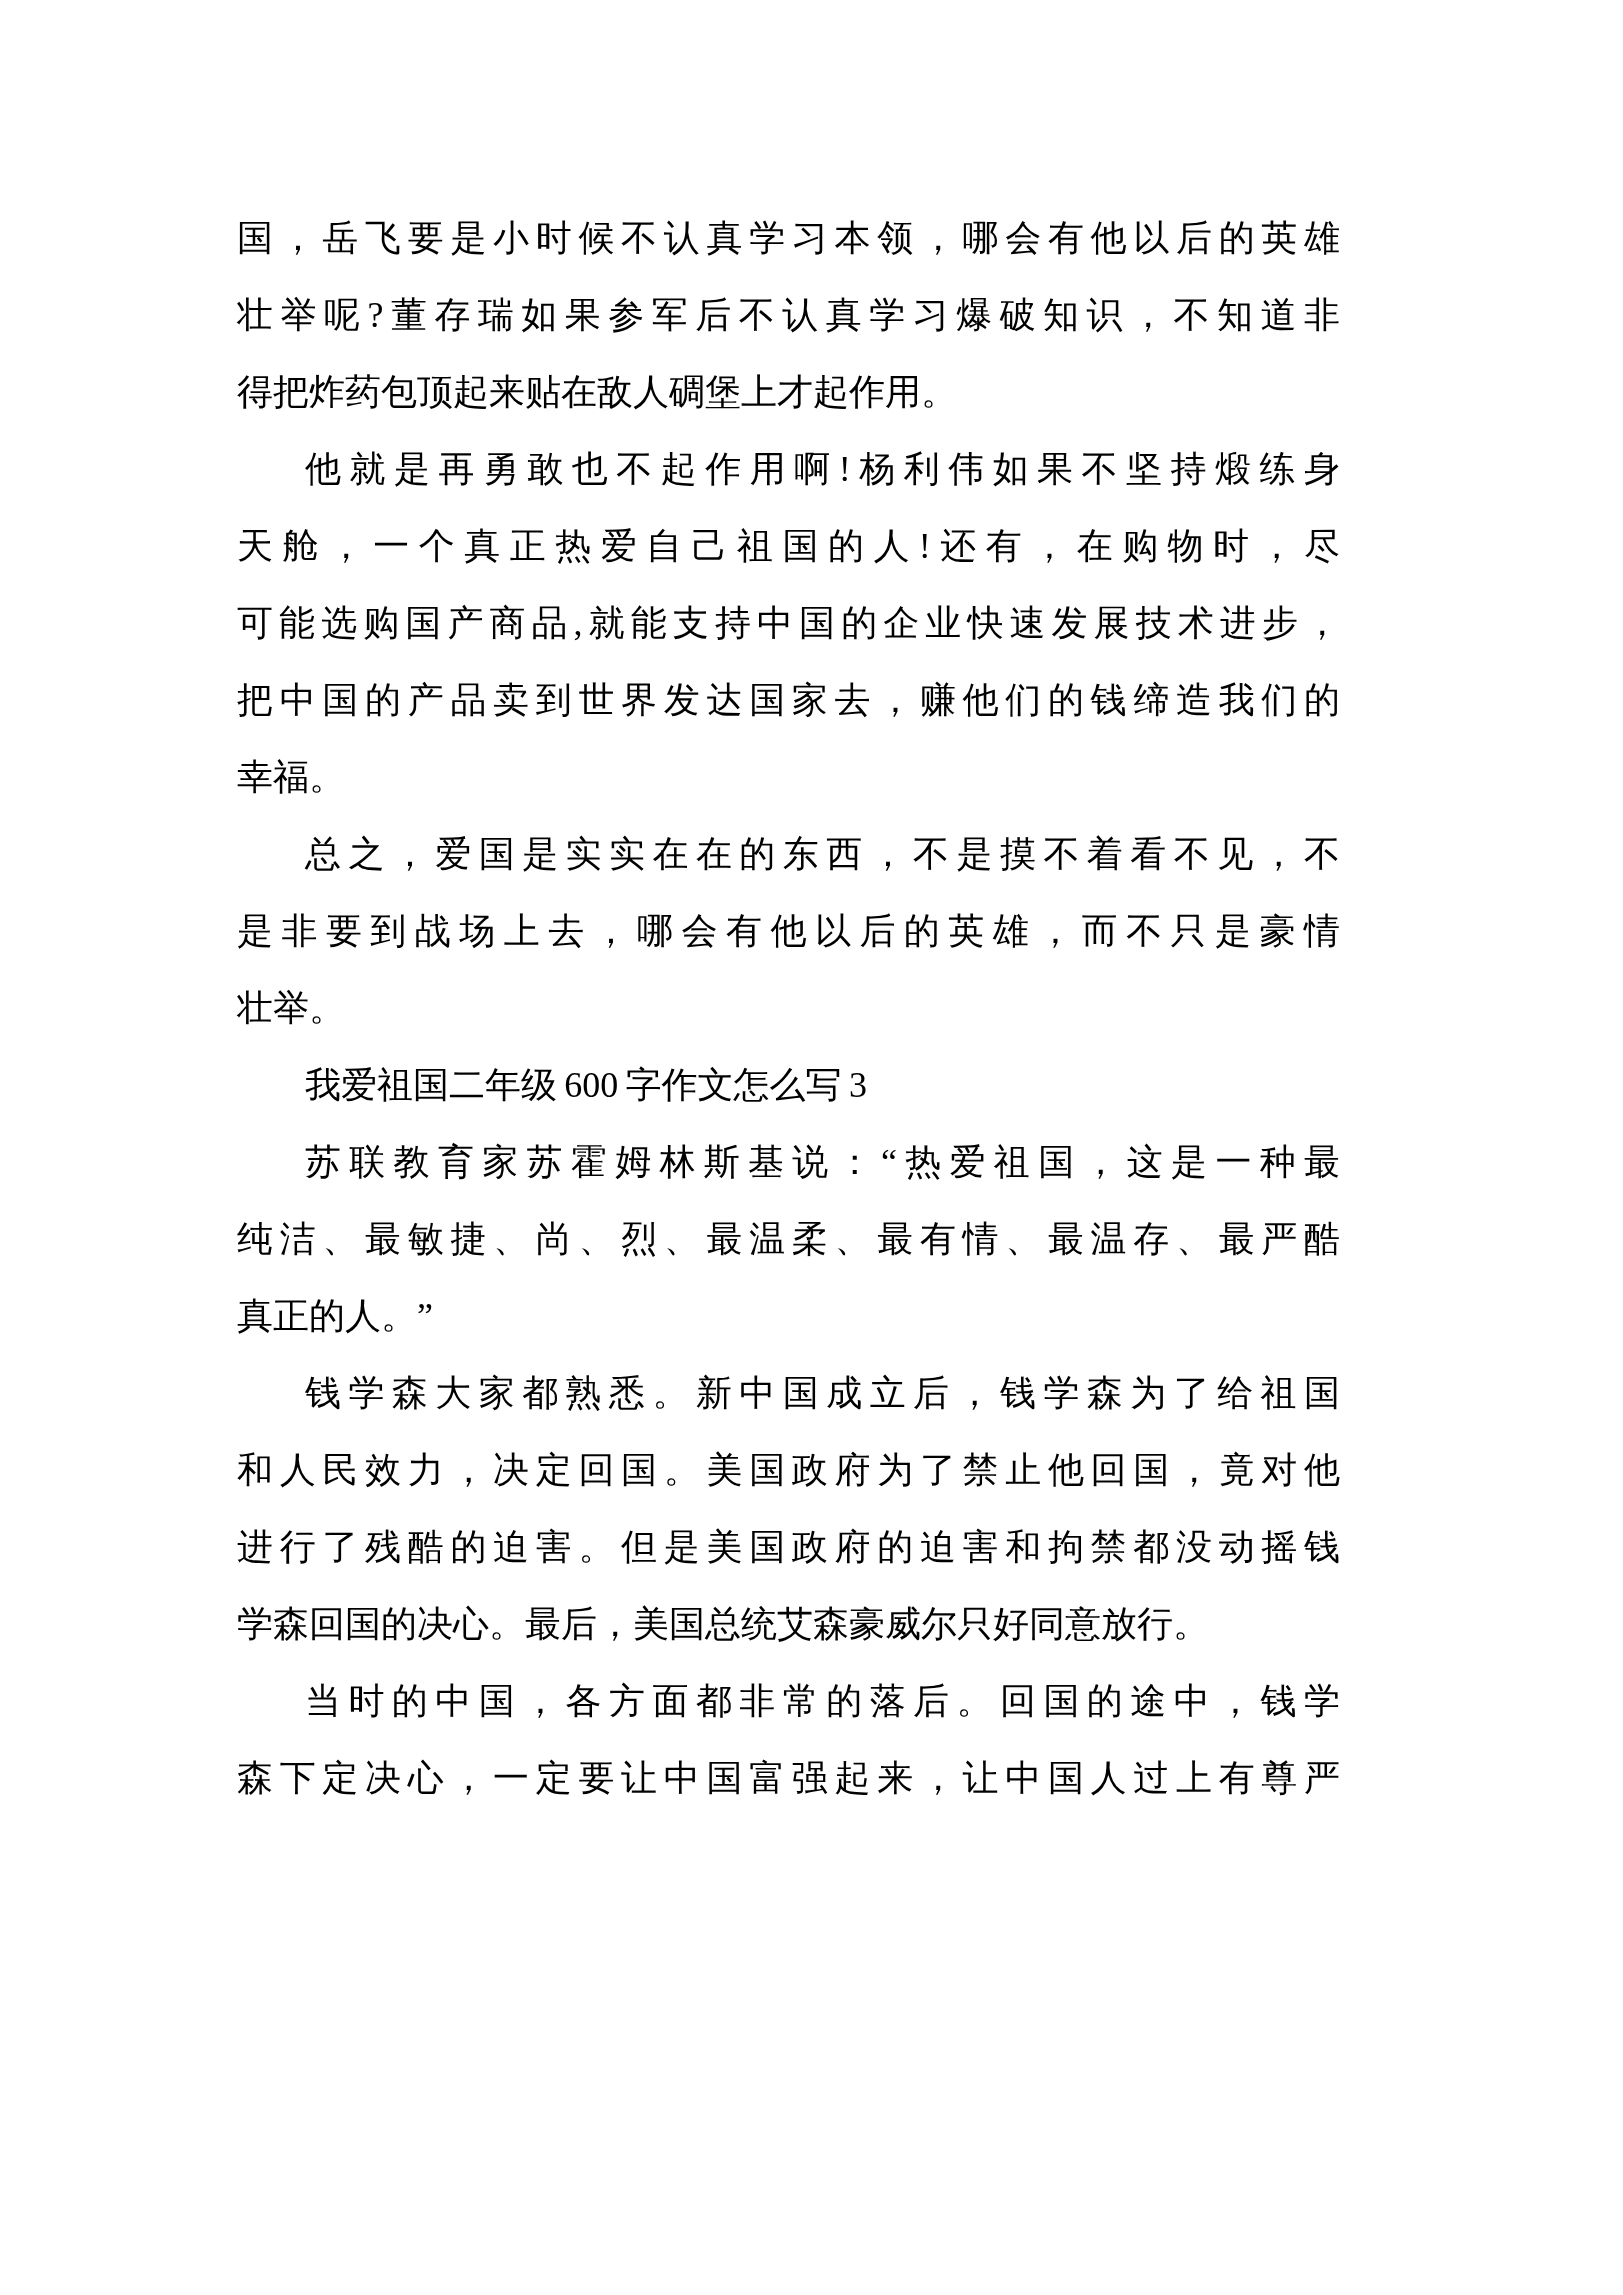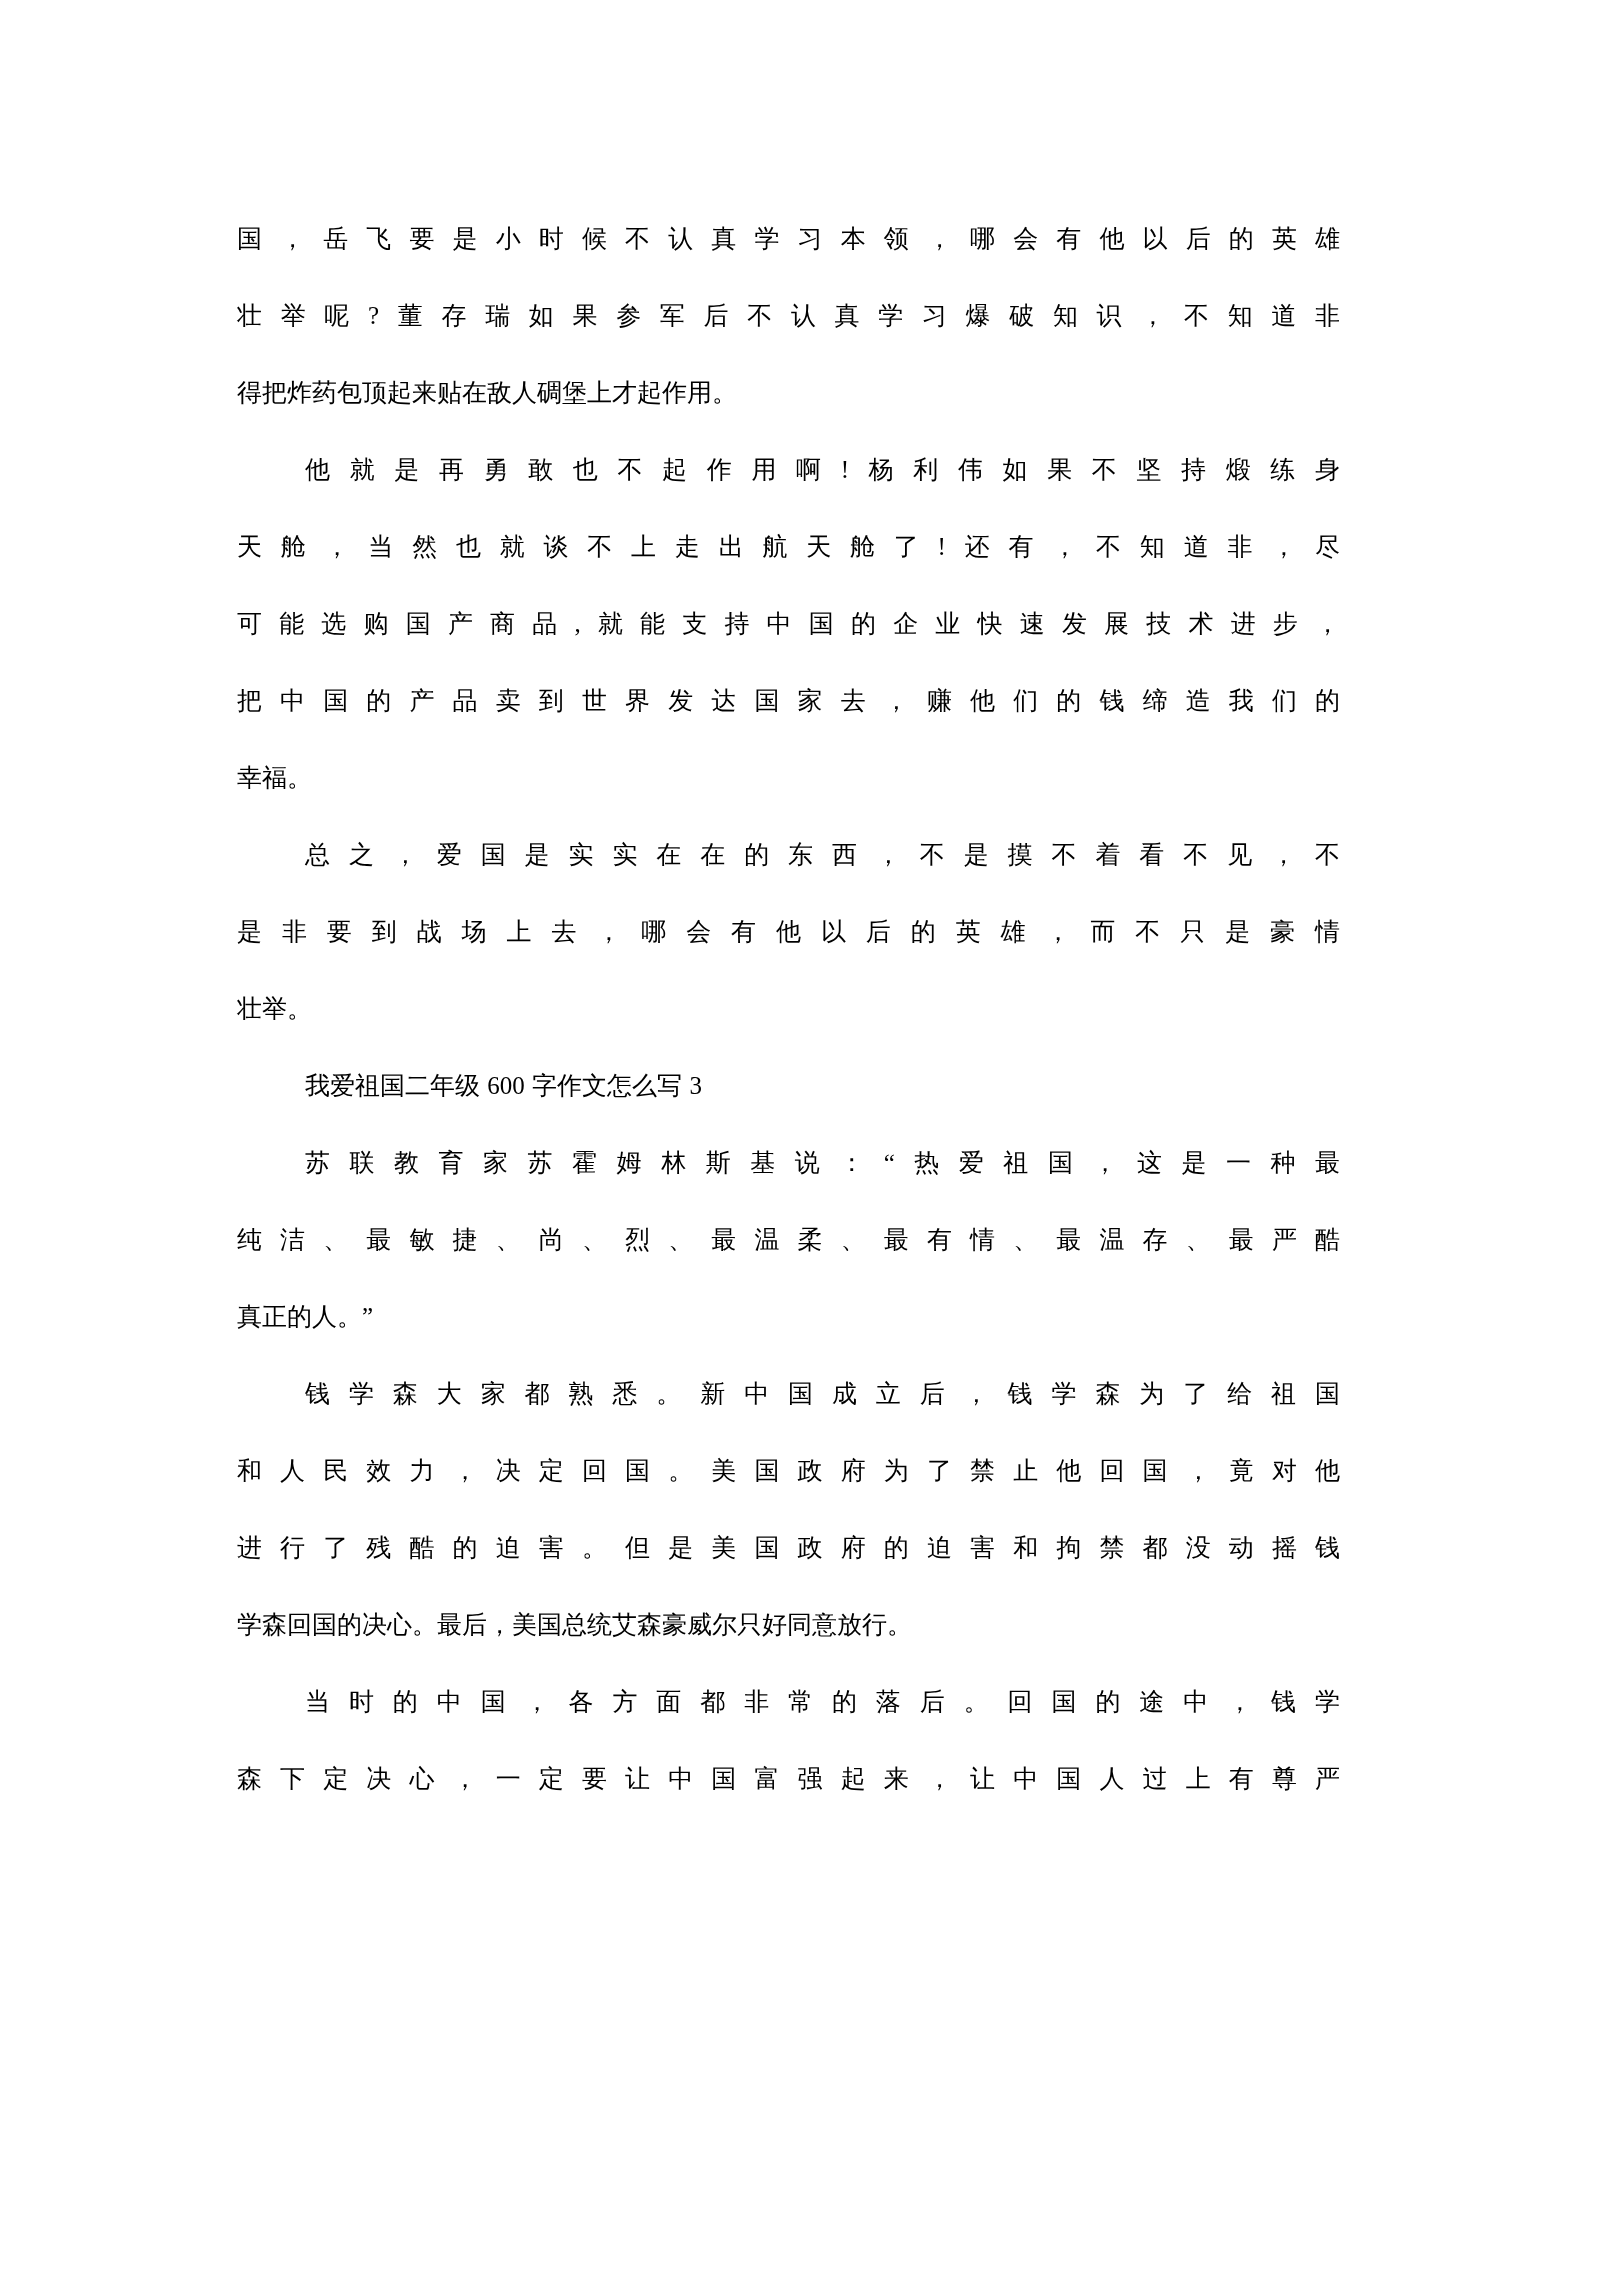--- a/index.html
+++ b/index.html
@@ -12,21 +12,21 @@
     background: #ffffff;
     position: relative;
     overflow: hidden;
   }
   .essay {
     position: absolute;
     left: 237px;
     top: 200px;
     width: 1103px;
     font-family: "Liberation Serif", "DejaVu Serif", serif;
-    font-size: 25px;
+    font-size: 36px;
     line-height: 77px;
     color: #000000;
     font-weight: 400;
   }
   .line {
     height: 77px;
     text-align: left;
     white-space: normal;
   }
   .line.fill {
@@ -44,21 +44,21 @@
   }
 </style>
 </head>
 <body>
 
 <div class="essay" id="essay">
     <div class="line fill">国，岳飞要是小时候不认真学习本领，哪会有他以后的英雄</div>
     <div class="line fill">壮举呢?董存瑞如果参军后不认真学习爆破知识，不知道非</div>
     <div class="line">得把炸药包顶起来贴在敌人碉堡上才起作用。</div>
     <div class="line fill indent">他就是再勇敢也不起作用啊!杨利伟如果不坚持煅练身</div>
-    <div class="line fill">天舱，当然也就谈不上走出航天舱了!还有，不知道非，尽</div>
+    <div class="line fill">天舱，一个真正热爱自己祖国的人!还有，在购物时，尽</div>
     <div class="line fill">可能选购国产商品,就能支持中国的企业快速发展技术进步，</div>
     <div class="line fill">把中国的产品卖到世界发达国家去，赚他们的钱缔造我们的</div>
     <div class="line">幸福。</div>
     <div class="line fill indent">总之，爱国是实实在在的东西，不是摸不着看不见，不</div>
     <div class="line fill">是非要到战场上去，哪会有他以后的英雄，而不只是豪情</div>
     <div class="line">壮举。</div>
     <div class="line indent">我爱祖国二年级<span class="latin-run">600</span>字作文怎么写<span class="latin-run">3</span></div>
     <div class="line fill indent">苏联教育家苏霍姆林斯基说：“热爱祖国，这是一种最</div>
     <div class="line fill">纯洁、最敏捷、尚、烈、最温柔、最有情、最温存、最严酷</div>
     <div class="line">真正的人。”</div>

